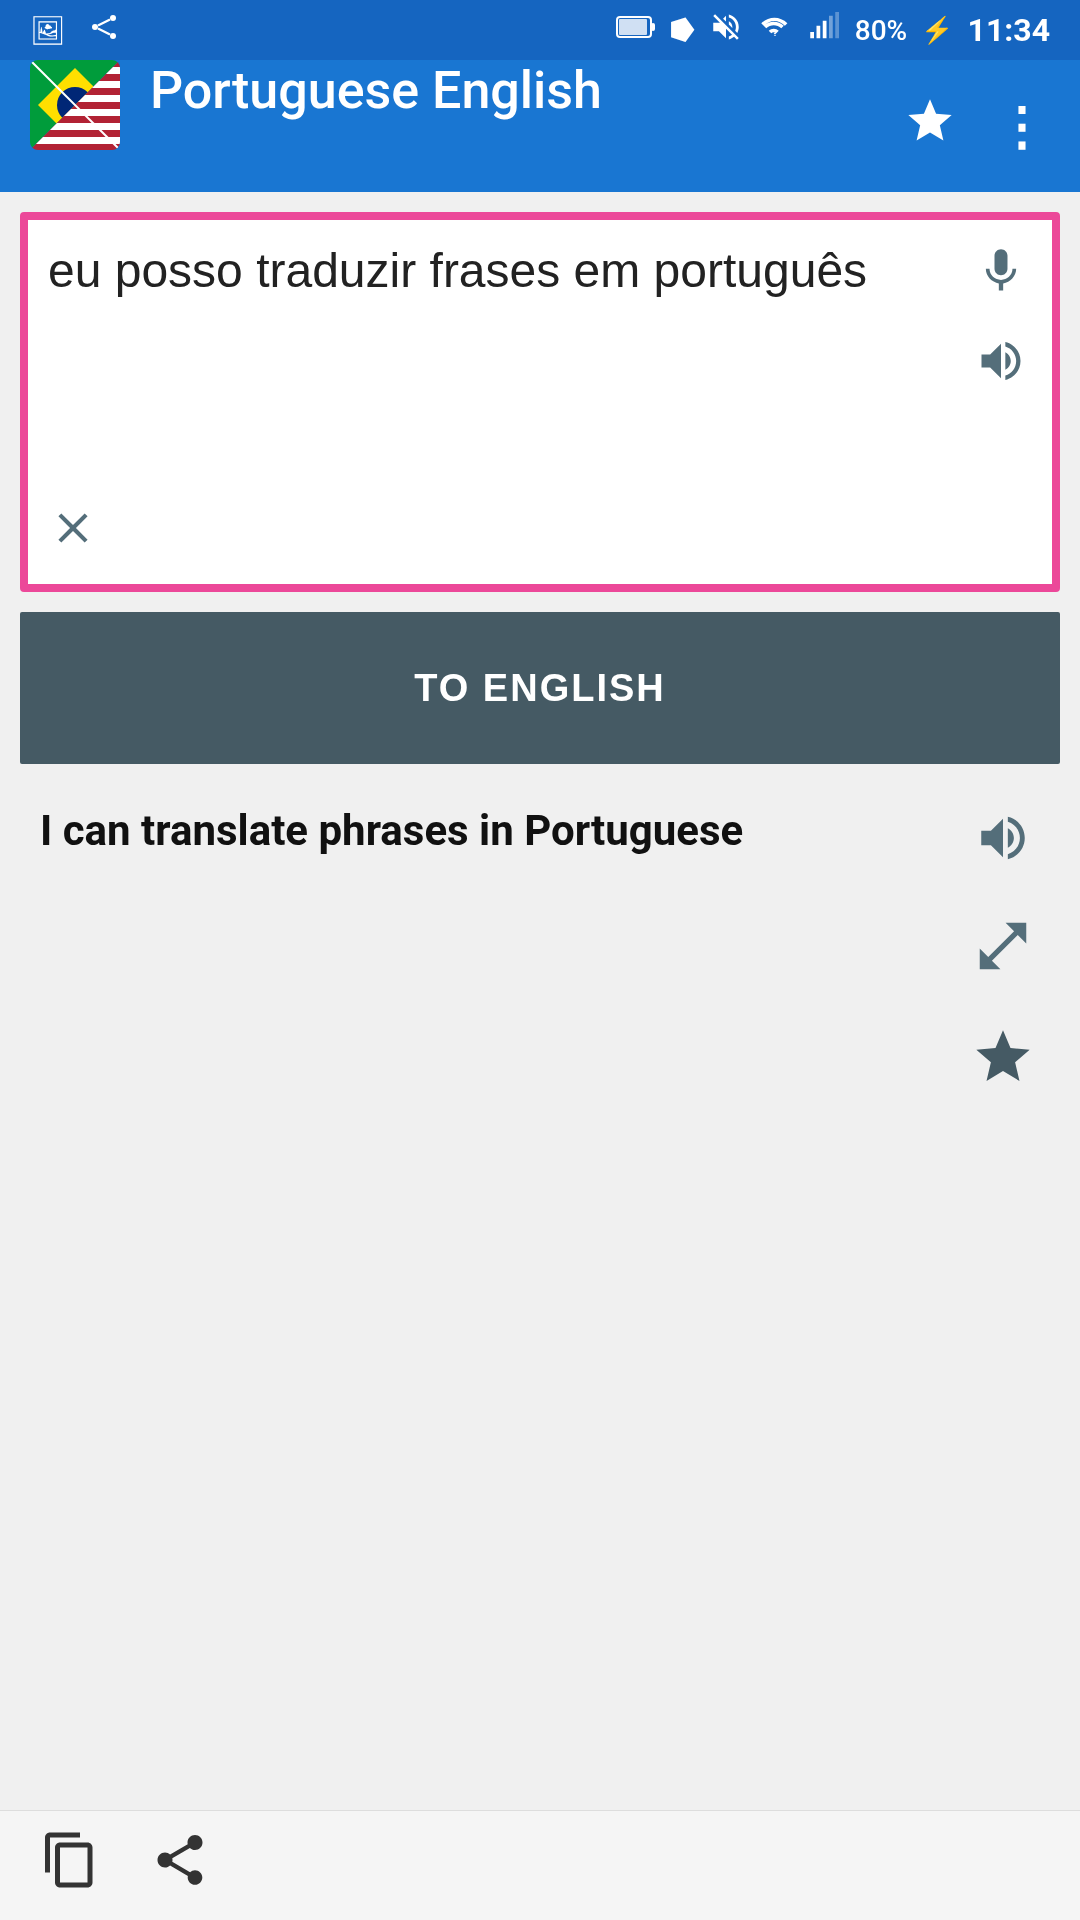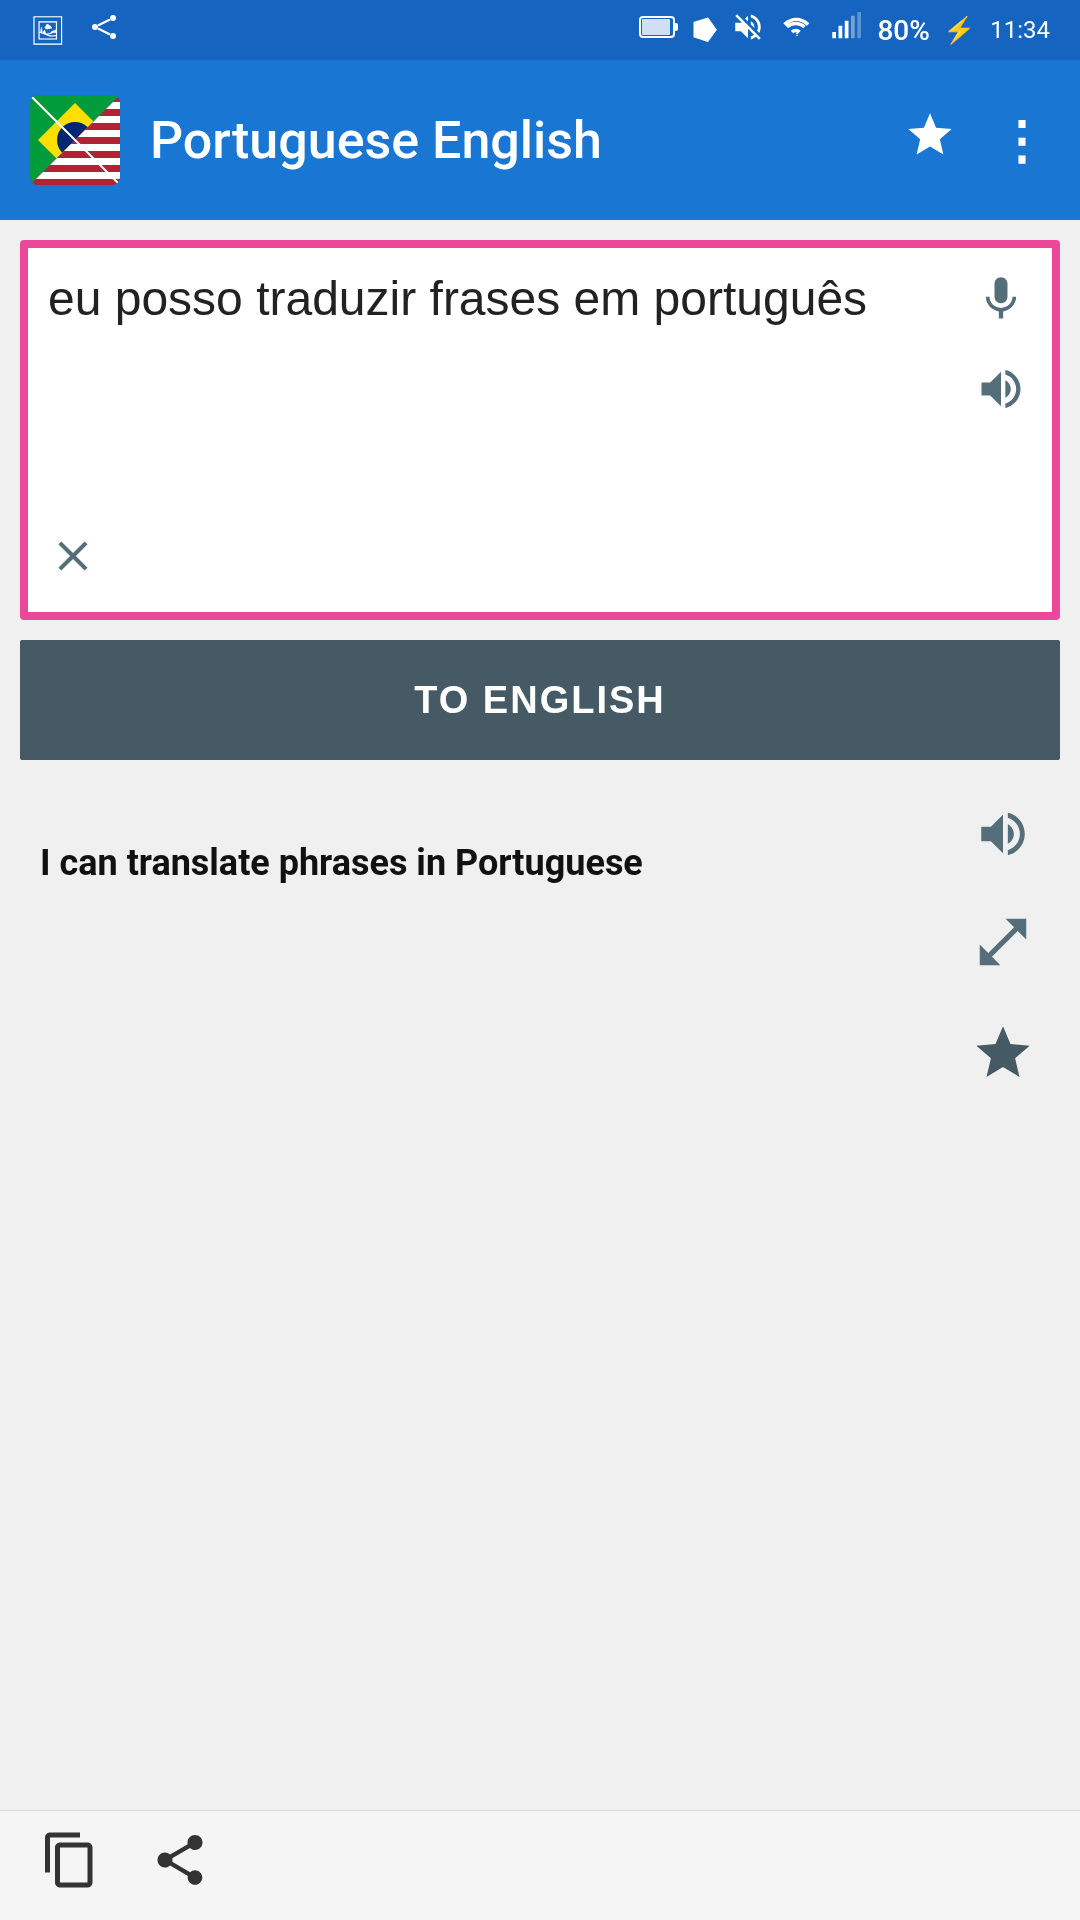--- a/index.html
+++ b/index.html
@@ -44,24 +44,23 @@
     }
 
     .status-icon {
       color: white;
       font-size: 28px;
     }
 
     
     .app-bar {
       width: 100%;
-      height: 160px;
+      height: 132px;
       background: #1976d2;
       display: flex;
-      align-items: center;
       padding: 0 30px;
       gap: 30px;
     }
 
     .app-bar-logo {
       width: 90px;
       height: 90px;
       border-radius: 8px;
       overflow: hidden;
       flex-shrink: 0;
@@ -146,21 +145,21 @@
 
     
     .translate-buttons {
       display: flex;
       margin: 0 20px;
       gap: 10px;
     }
 
     .translate-btn {
       flex: 1;
-      height: 120px;
+      height: 152px;
       background: #455a64;
       color: white;
       font-size: 38px;
       font-weight: 600;
       letter-spacing: 2px;
       border: none;
       cursor: pointer;
       border-radius: 2px;
     }
 
@@ -172,25 +171,24 @@
     }
 
     .result-row {
       display: flex;
       align-items: flex-start;
       gap: 10px;
     }
 
     .result-text {
       flex: 1;
-      font-size: 36px;
+      font-size: 42px;
       font-weight: 700;
       color: #111;
       line-height: 1.3;
-      margin-top: 40px;
     }
 
     .result-icons {
       display: flex;
       flex-direction: column;
       align-items: center;
       gap: 30px;
     }
 
     .result-icon-btn {
@@ -281,21 +279,21 @@
         <rect x="11" y="7" width="3" height="14" fill="white"></rect>
         <rect x="16" y="3" width="3" height="18" fill="white" opacity="0.4"></rect>
         <rect x="21" y="0" width="3" height="21" fill="white" opacity="0.3"></rect>
       </svg>
     </span>
 
     <span style="font-size:28px;text-align:center;">80%</span>
 
     <span style="font-size:26px;">⚡</span>
 
-    <span style="font-size:24px; font-weight:400;">11:34</span>
+    <span style="font-size:32px; font-weight:700;">11:34</span>
   </div>
 </div>
 
 <div class="app-bar">
 
   <div class="app-bar-logo">
     <svg class="flag-svg" viewBox="0 0 90 90" xmlns="http://www.w3.org/2000/svg">
 
       <clipPath id="topLeft">
         <polygon points="0,0 90,0 0,90"></polygon>

